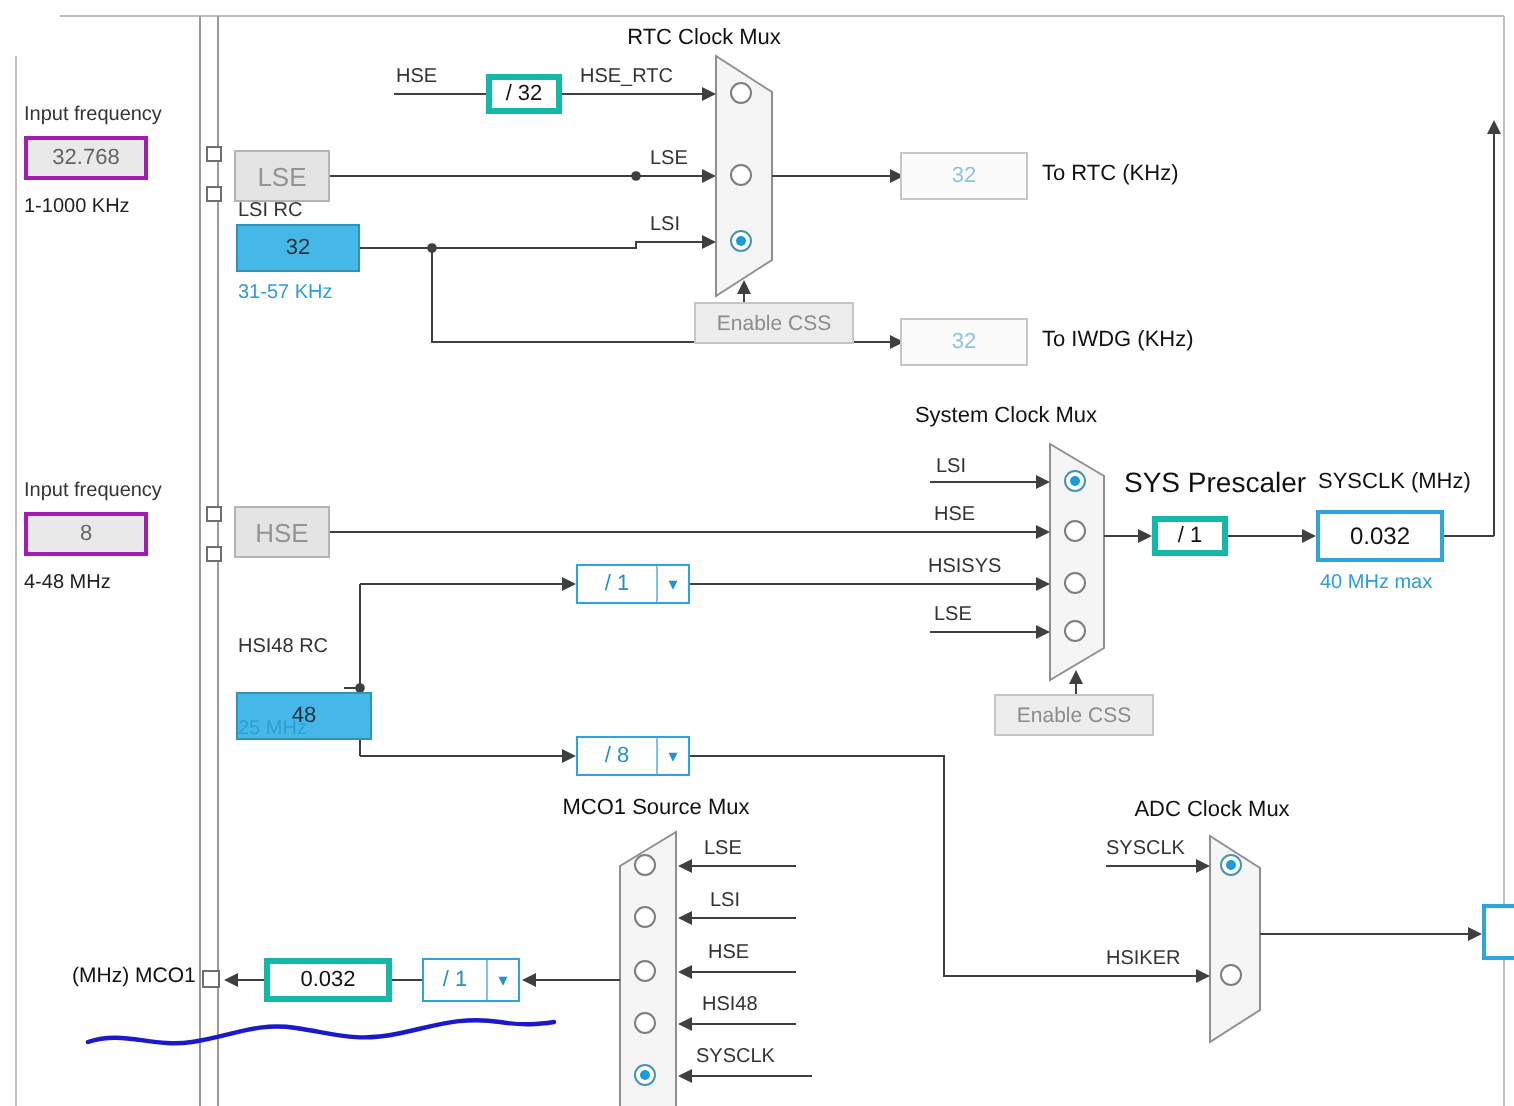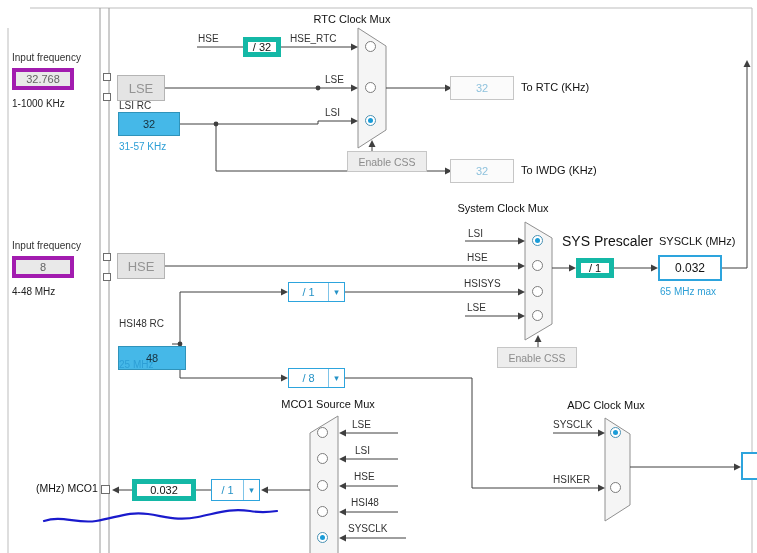--- a/index.html
+++ b/index.html
@@ -6,24 +6,24 @@
   html,body{background:#fff}
   #root{position:relative;width:757px;height:553px;background:#ffffff;overflow:hidden;
         font-family:"Liberation Sans",sans-serif;color:#222}
   #wires{position:absolute;left:0;top:0;z-index:0}
   .lbl{position:absolute;font-size:10px;color:#333;white-space:nowrap;z-index:2;line-height:11px}
   .b{font-weight:normal;font-size:11px;color:#111}
   .blue{color:#2d9fd6}
   .ctr{text-align:center}
   .box{position:absolute;display:flex;align-items:center;justify-content:center;
        font-size:11px;z-index:2;white-space:nowrap}
-  .box-gray{background:#e9e9e9;border:4px solid #a21caf;color:#636363}
+  .box-gray{background:#e9e9e9;border:2px solid #a21caf;color:#636363}
   .box-osc{background:#e4e4e4;border:1px solid #b4b4b4;color:#949494;font-size:13px}
   .box-blue{background:#45b8e8;border:1px solid #2f93ba;color:#17303d}
-  .box-plain{background:#fff;border:5px solid #14b8a6;color:#111}
+  .box-plain{background:#fff;border:3px solid #14b8a6;color:#111}
   .box-out{background:#fbfbfb;border:1px solid #c6c6c6;color:#8fc2dd}
   .box-active{background:#fff;border:2px solid #2da4dd;color:#111;font-size:12px}
   .btn{position:absolute;display:flex;align-items:center;justify-content:center;
        background:#ededed;border:1px solid #c6c6c6;color:#8c8c8c;font-size:10.5px;z-index:2}
   .dd{position:absolute;background:#fff;border:1px solid #2da4dd;display:flex;align-items:stretch;
       color:#2492c6;font-size:11px;z-index:2}
   .dd .v{flex:1;display:flex;align-items:center;justify-content:center}
   .dd .s{width:1px;background:#7fc4e8}
   .dd .c{width:15px;display:flex;align-items:center;justify-content:center;font-size:9px}
   .radio{position:absolute;width:11px;height:11px;border-radius:50%;background:#fff;
@@ -171,21 +171,21 @@
   <span class="lbl" style="left:467px;top:302px">LSE</span>
   <div class="radio sel" style="left:532px;top:235px"></div>
   <div class="radio" style="left:532px;top:260px"></div>
   <div class="radio" style="left:532px;top:286px"></div>
   <div class="radio" style="left:532px;top:310px"></div>
   <div class="btn" style="left:497px;top:347px;width:80px;height:21px">Enable CSS</div>
   <span class="lbl b" style="left:562px;top:236px;font-size:14px">SYS Prescaler</span>
   <div class="box box-plain" style="left:576px;top:258px;width:38px;height:20px">/ 1</div>
   <span class="lbl b" style="left:659px;top:236px">SYSCLK (MHz)</span>
   <div class="box box-active" style="left:658px;top:255px;width:64px;height:26px">0.032</div>
-  <span class="lbl blue" style="left:660px;top:286px">65 MHz max</span>
+  <span class="lbl blue" style="left:660px;top:286px">40 MHz max</span>
 
   <div class="dd" style="left:288px;top:282px;width:57px;height:20px">
     <span class="v">/ 1</span>
     <span class="s"></span>
     <span class="c">▾</span>
   </div>
   <div class="dd" style="left:288px;top:368px;width:57px;height:20px">
     <span class="v">/ 8</span>
     <span class="s"></span>
     <span class="c">▾</span>

